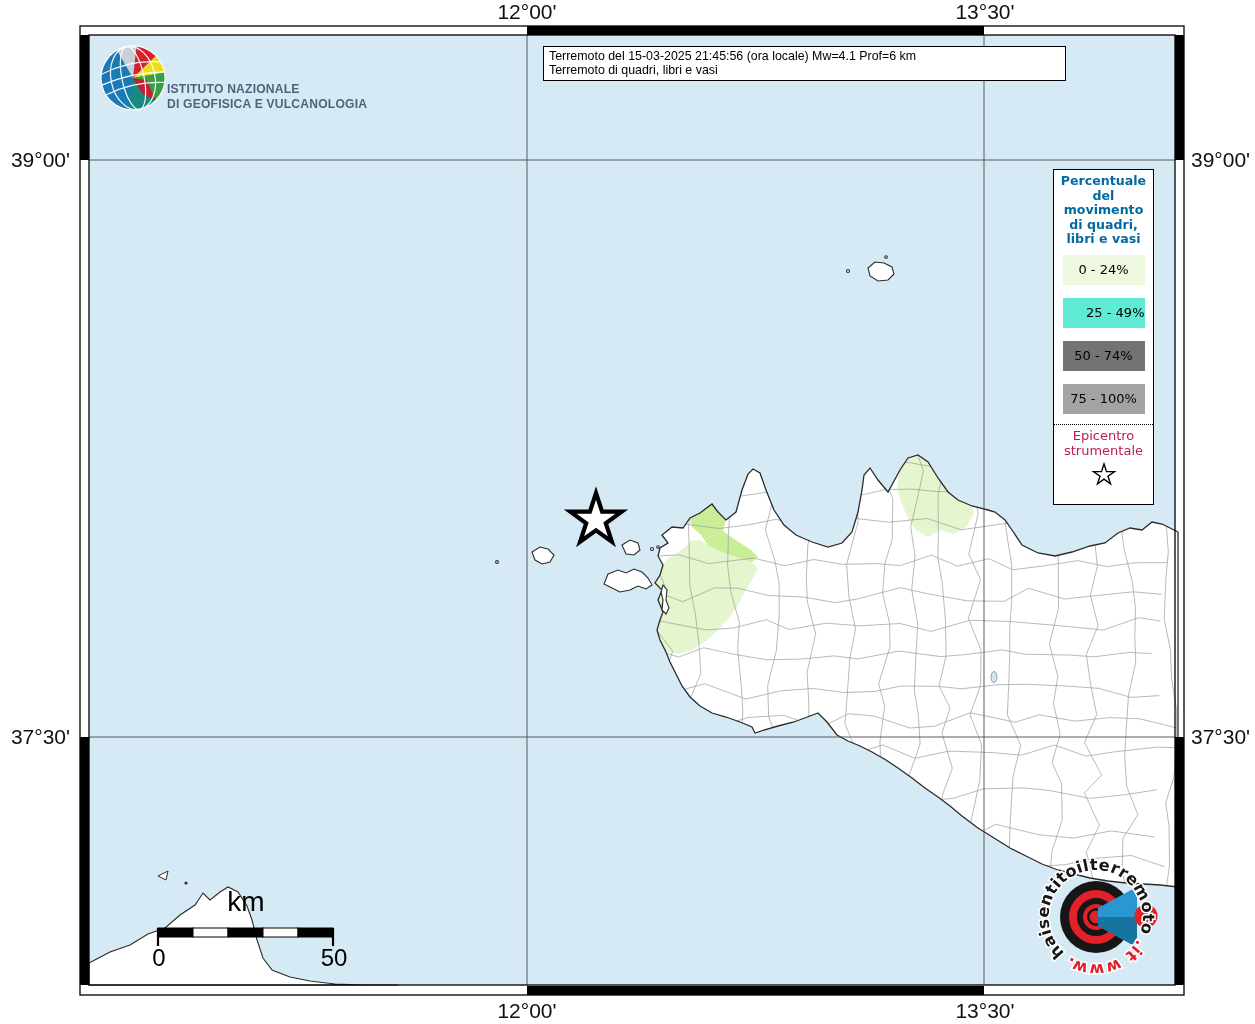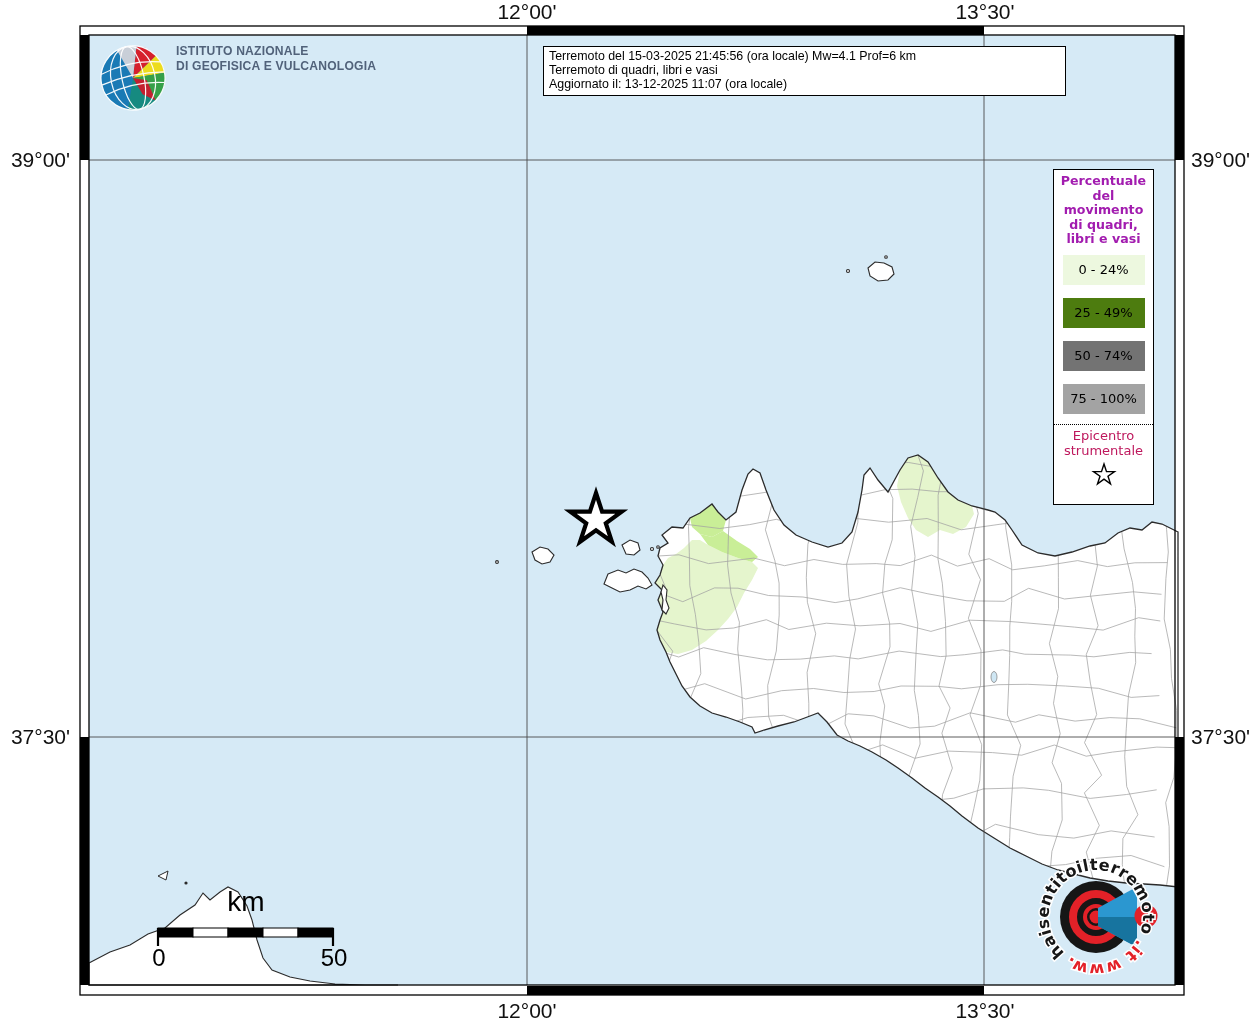--- a/index.html
+++ b/index.html
@@ -6,27 +6,27 @@
   .page{position:relative;width:1255px;height:1024px;background:#fff;overflow:hidden;
         font-family:"Liberation Sans",sans-serif;}
   svg text{font-family:"Liberation Sans",sans-serif;}
   .axis-lbl{position:absolute;font-size:21px;color:#111;white-space:nowrap;}
   .axis-top,.axis-bottom{transform:translate(-50%,-50%);text-align:right;}
   .axis-left{transform:translate(-100%,-50%);}
   .axis-right{transform:translate(0,-50%);}
   .info-box{position:absolute;left:543px;top:46px;width:523px;box-sizing:border-box;
             background:#fff;border:1.4px solid #000;padding:2px 21px 3px 5px;
             font-size:12.4px;line-height:14.2px;color:#000000;}
-  .ingv{position:absolute;left:99px;top:44px;display:flex;align-items:flex-start;gap:9px;}
+  .ingv{position:absolute;left:99px;top:44px;display:flex;align-items:flex-end;}
   .ingv-text{color:#51627a;font-weight:bold;font-size:12.5px;line-height:15px;
              letter-spacing:.2px;transform:scaleX(.97);transform-origin:left center;white-space:nowrap;}
   .legend{position:absolute;left:1053px;top:169px;width:101px;height:336px;box-sizing:border-box;
           background:#fff;border:1.6px solid #000;font-family:"DejaVu Sans",sans-serif;
           text-align:center;}
-  .legend-title{font-weight:bold;font-size:12.6px;line-height:14.6px;margin-top:4px;color:#a21caf;}
+  .legend-title{font-weight:bold;font-size:12.6px;line-height:14.6px;margin-top:4px;color:#0369a1;}
   .swatch{width:82px;height:30px;margin:13px auto 0 auto;font-weight:normal;font-size:13px;
           line-height:30px;color:#000;}
   .swatch.first{margin-top:8px;}
   .legend-divider{border-top:1.6px dotted #000;margin:10px 0 3px 0;}
   .legend-epi{font-weight:normal;font-size:13px;line-height:15px;color:#be185d;}
   .legend-star{margin-top:3px;}
   .scale-km{position:absolute;left:246px;top:902px;transform:translate(-50%,-50%);
             font-size:28px;color:#000;text-align:center;}
   .scale-num{position:absolute;font-size:24px;color:#000;transform:translate(-50%,-50%);}
 </style>
@@ -190,33 +190,32 @@
   </svg>
   <div class="ingv-text">
     <div>ISTITUTO NAZIONALE</div>
     <div>DI GEOFISICA E VULCANOLOGIA</div>
   </div>
 </div>
 
 <div class="info-box">
   <div>Terremoto del 15-03-2025 21:45:56 (ora locale) Mw=4.1 Prof=6 km</div>
   <div>Terremoto di quadri, libri e vasi</div>
-  <div>Aggiornato il: 13-12-2025 11:07 (ora locale)</div>
 </div>
 
 <div class="legend">
   <div class="legend-title">
     <div>Percentuale</div>
     <div>del</div>
     <div>movimento</div>
     <div>di quadri,</div>
     <div>libri e vasi</div>
   </div>
   <div class="swatch first" style="background: rgb(237, 248, 223);">0 - 24%</div>
-  <div class="swatch" style="background: #4d7c0f;">25 - 49%</div>
+  <div class="swatch" style="background: #5eead4; text-align: right;">25 - 49%</div>
   <div class="swatch" style="background: #737373;">50 - 74%</div>
   <div class="swatch" style="background: #a3a3a3;">75 - 100%</div>
   <div class="legend-divider"></div>
   <div class="legend-epi">
     <div>Epicentro</div>
     <div>strumentale</div>
   </div>
   <svg class="legend-star" width="26" height="26" viewBox="0 0 26 26">
     <polygon points="13,3 15.5,10.6 23.5,10.6 17,15.3 19.5,22.9 13,18.2 6.5,22.9 9,15.3 2.5,10.6 10.5,10.6" fill="#fff" stroke="#000" stroke-width="1.4"></polygon>
   </svg>

